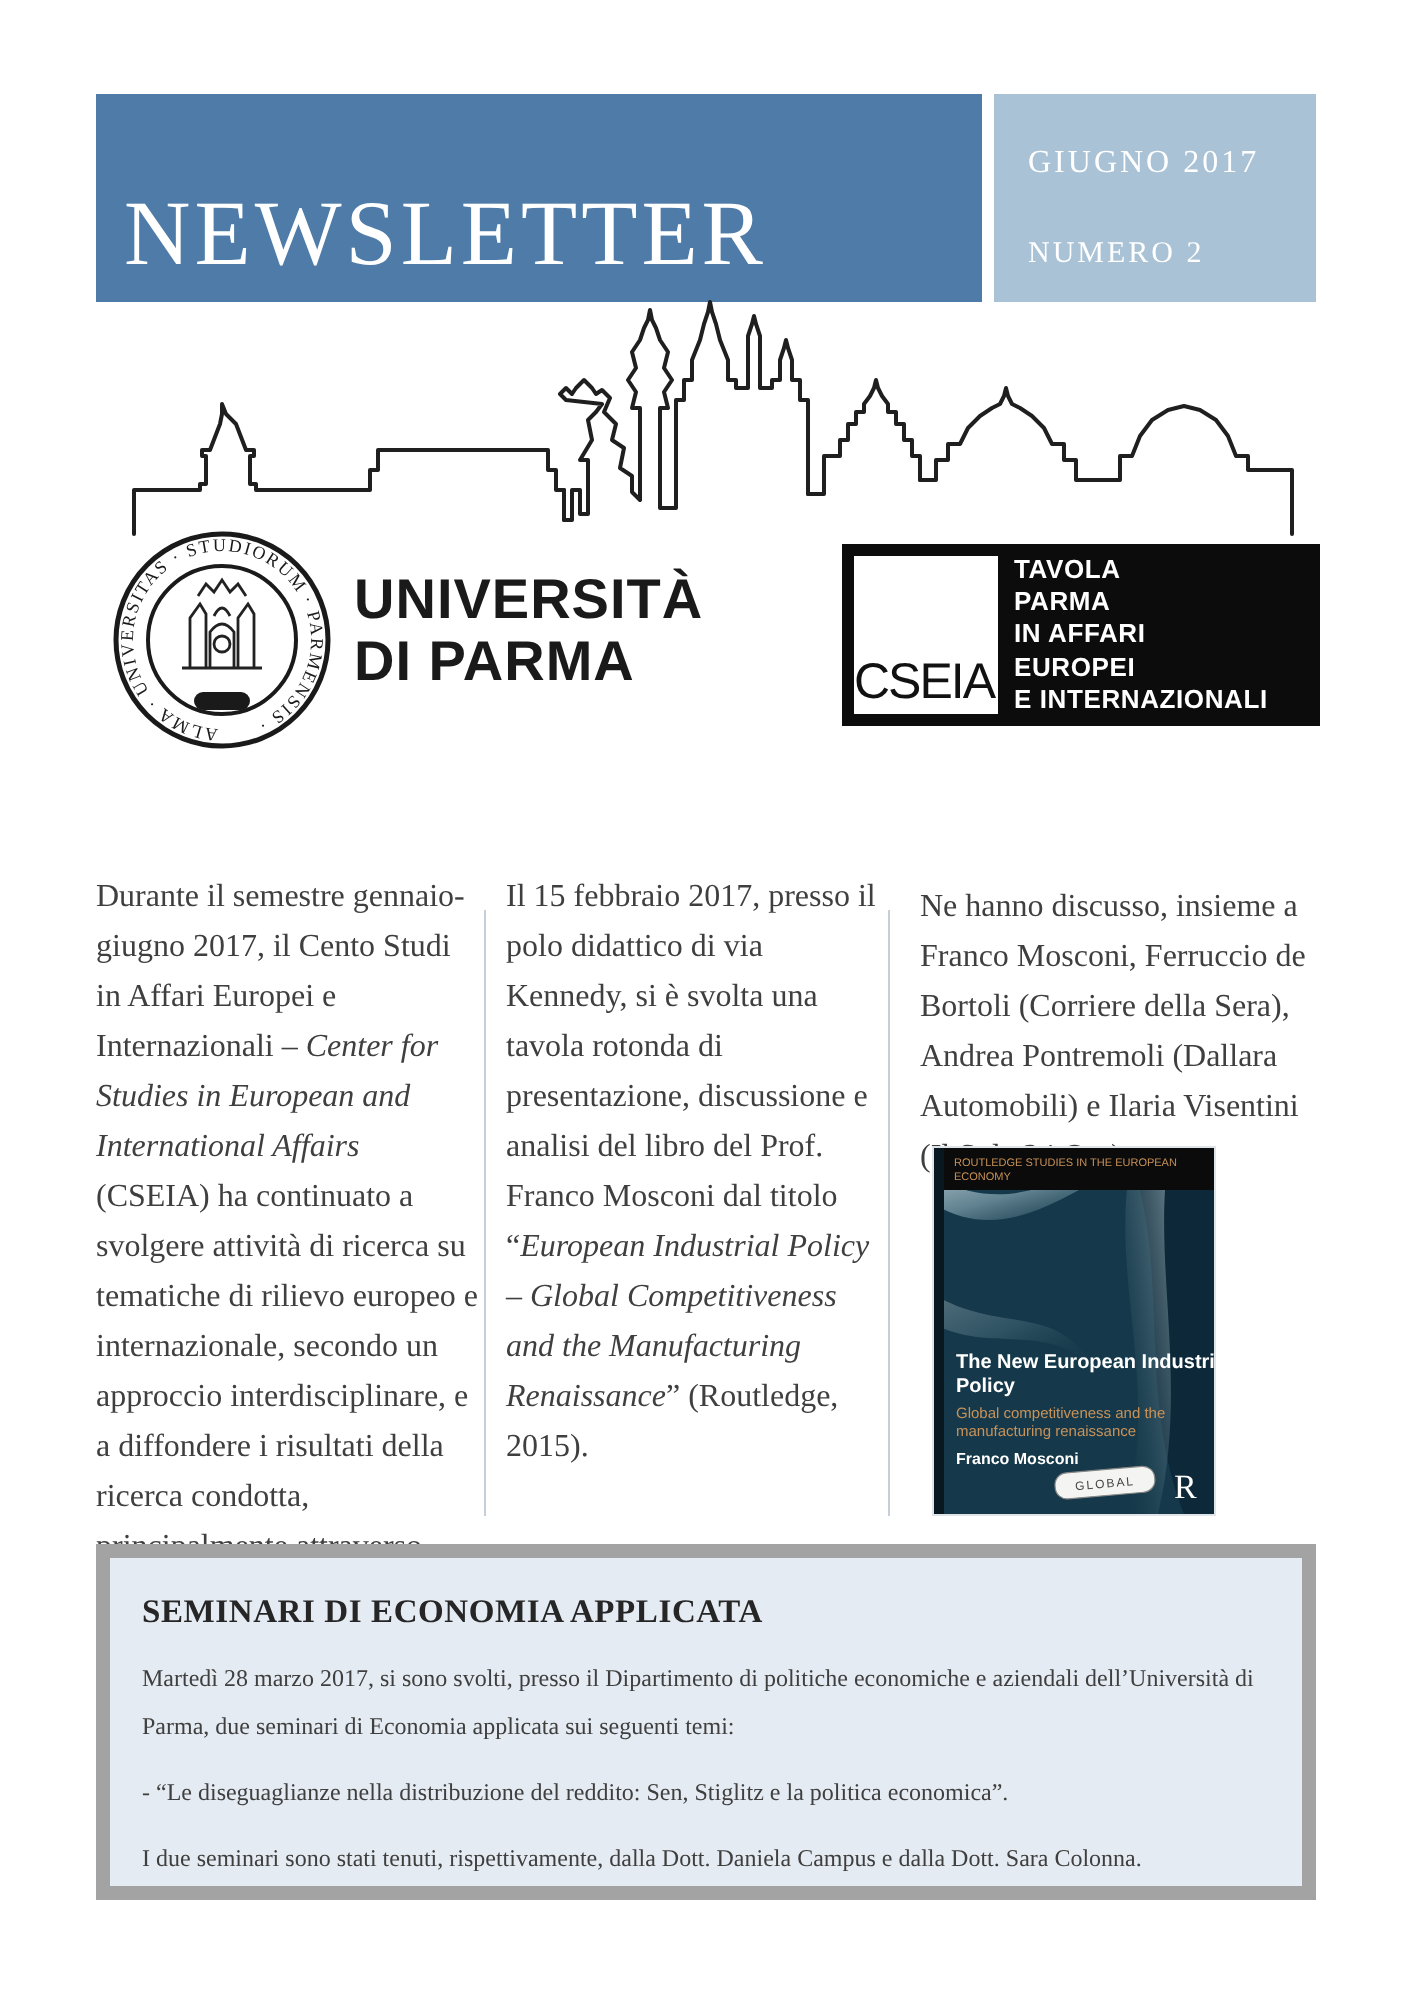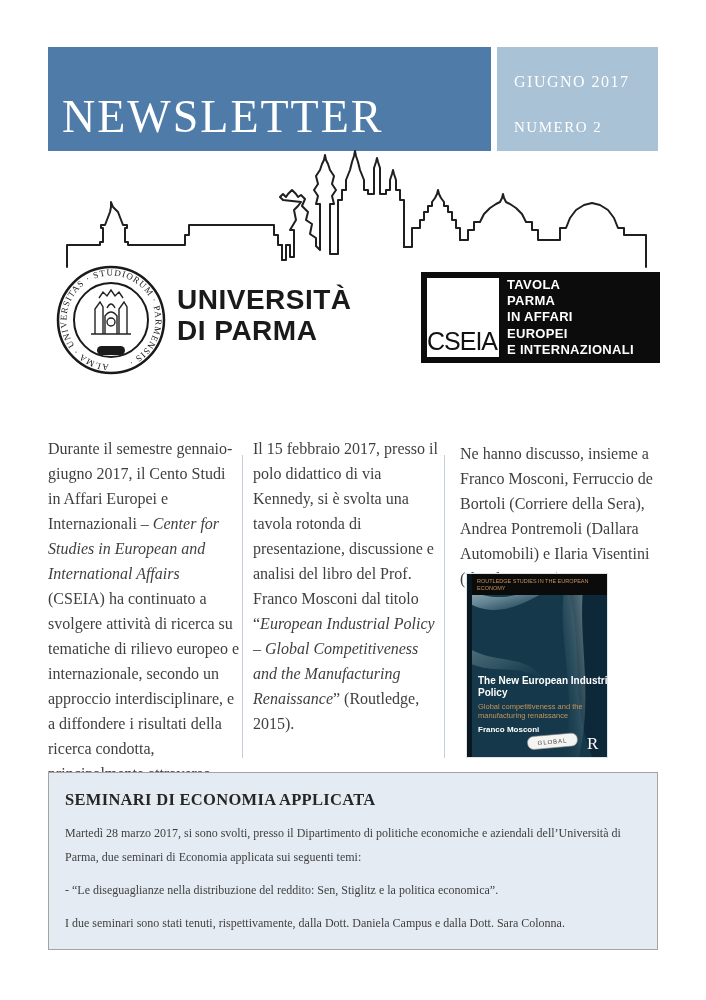--- a/index.html
+++ b/index.html
@@ -38,21 +38,21 @@
   .col3 { left:460px; width:200px; top:441px; }
   .col2-head { font-weight:700; font-size:14.5px; line-height:21px; color:#2e2e2e; letter-spacing:0.2px; margin-bottom:17px; }
   .divider { position:absolute; top:455px; width:1px; height:303px; background:#c6cfd8; }
   .div1 { left:242px; } .div2 { left:444px; }
 
   
   .book { position:absolute; left:467px; top:574px; width:140px; height:183px; box-shadow:0 0 0 1px #dfe4e8; }
   .book svg { display:block; }
 
   
-  .sem-box { position:absolute; left:48px; top:772px; width:610px; height:178px; background:#e5ebf2; border:1px solid #a3a3a3; padding:17px 16px 0 16px; color:#3f3f3f;font-family:Liberation Serif, serif; }
+  .sem-box { position:absolute; left:48px; top:772px; width:610px; height:178px; background:#e5ebf2; border:7px solid #a3a3a3; padding:17px 16px 0 16px; color:#3f3f3f;font-family:Liberation Serif, serif; }
   .sem-head { font-weight:700; font-size:16.5px; color:#262626; letter-spacing:0.3px; margin-bottom:11px; }
   .sem-box p { font-size:12px; line-height:24px; margin-bottom:9px; }
 </style>
 </head>
 <body>
 
 <div class="page">
 
   <div class="mast-bar">
     <div class="mast-title">NEWSLETTER</div>

